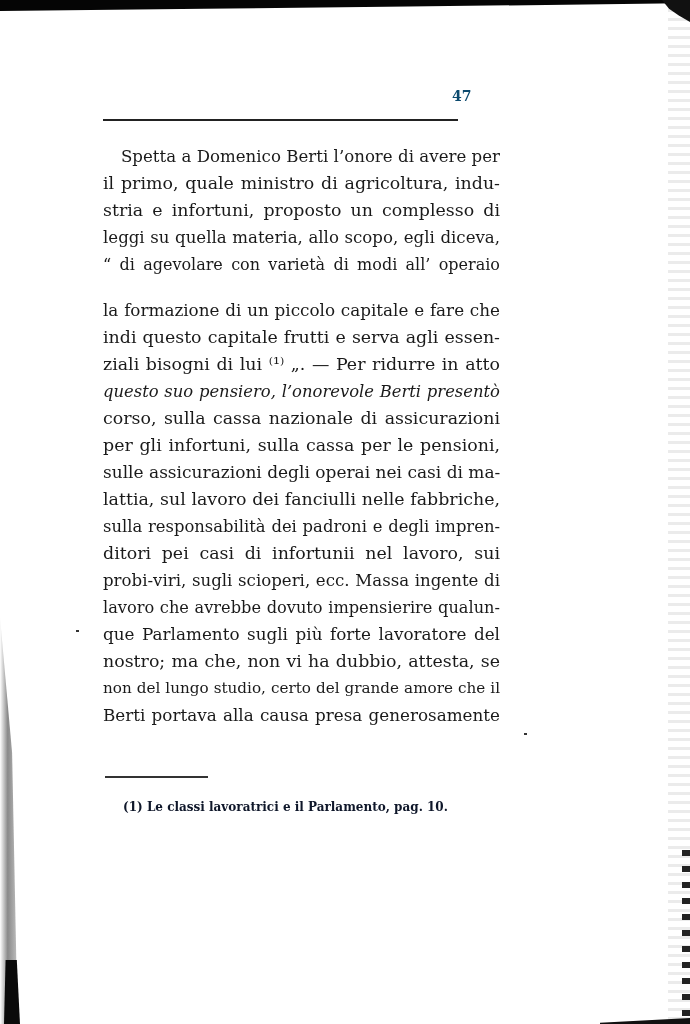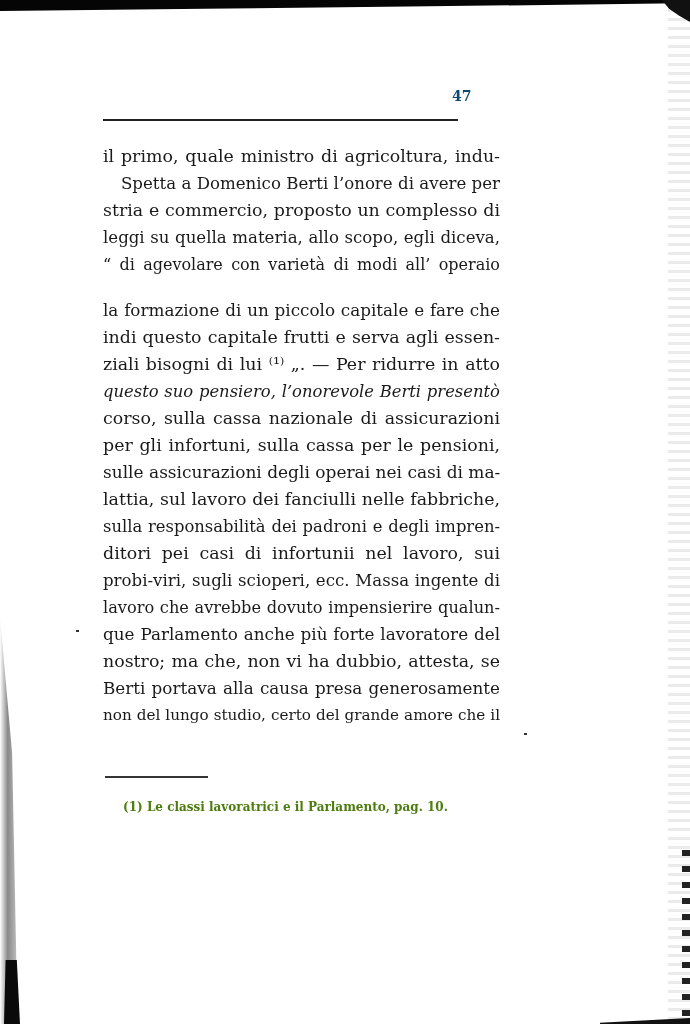--- a/index.html
+++ b/index.html
@@ -90,21 +90,21 @@
       width: 103px;
       height: 1.5px;
       background: #333;
     }
     .footnote {
       position: absolute;
       left: 123px;
       top: 800px;
       font-size: 12px;
       font-weight: bold;
-      color: #4d7c0f;
+      color: #0f172a;
       white-space: nowrap;
     }
     .dot {
       position: absolute;
       width: 3px; height: 2px; background: #333;
     }
   </style>
 </head>
 <body>
 
@@ -115,37 +115,37 @@
 <div class="scan-right-top"></div>
 <div class="scan-right-bottom"></div>
 <div class="scan-bottom"></div>
 <div class="dot" style="left:76px; top:630px;"></div>
 <div class="dot" style="left:524px; top:733px;"></div>
 
 <div class="page-number">47</div>
 <div class="header-rule"></div>
 
 <div class="body-text">
+  <span class="line indent" style="font-size: 16.6px;">Spetta a Domenico Berti l’onore di avere per</span>
   <span class="line">il primo, quale ministro di agricoltura, indu-</span>
-  <span class="line indent" style="font-size: 16.6px;">Spetta a Domenico Berti l’onore di avere per</span>
-  <span class="line">stria e commercio, proposto un complesso di</span>
+  <span class="line">stria e infortuni, proposto un complesso di</span>
   <span class="line" style="font-size: 16.6px;">leggi su quella materia, allo scopo, egli diceva,</span>
   <span class="line" style="font-size: 16px;">“ di agevolare con varietà di modi all’ operaio</span>
   <span class="line" style="font-size: 16.8px; margin-top: 19px;">la formazione di un piccolo capitale e fare che</span>
   <span class="line">indi questo capitale frutti e serva agli essen-</span>
   <span class="line">ziali bisogni di lui ⁽¹⁾ „. — Per ridurre in atto</span>
   <span class="line" style="font-size: 16.4px; font-style: italic;">questo suo pensiero, l’onorevole Berti presentò</span>
   <span class="line">corso, sulla cassa nazionale di assicurazioni</span>
   <span class="line">per gli infortuni, sulla cassa per le pensioni,</span>
   <span class="line" style="font-size: 17px;">sulle assicurazioni degli operai nei casi di ma-</span>
   <span class="line">lattia, sul lavoro dei fanciulli nelle fabbriche,</span>
   <span class="line" style="font-size: 16.4px;">sulla responsabilità dei padroni e degli impren-</span>
   <span class="line">ditori pei casi di infortunii nel lavoro, sui</span>
   <span class="line" style="font-size: 16.6px;">probi-viri, sugli scioperi, ecc. Massa ingente di</span>
   <span class="line" style="font-size: 16.2px;">lavoro che avrebbe dovuto impensierire qualun-</span>
-  <span class="line" style="font-size: 16.8px;">que Parlamento anche più forte lavoratore del</span>
+  <span class="line" style="font-size: 16.8px;">que Parlamento sugli più forte lavoratore del</span>
   <span class="line">nostro; ma che, non vi ha dubbio, attesta, se</span>
+  <span class="line" style="font-size: 15.2px;">non del lungo studio, certo del grande amore che il</span>
   <span class="line last" style="font-size: 16.8px;">Berti portava alla causa presa generosamente</span>
-  <span class="line" style="font-size: 15.2px;">non del lungo studio, certo del grande amore che il</span>
 </div>
 
 <div class="footnote-rule"></div>
 <div class="footnote">(1) Le classi lavoratrici e il Parlamento, pag. 10.</div>
 
 </body></html>

